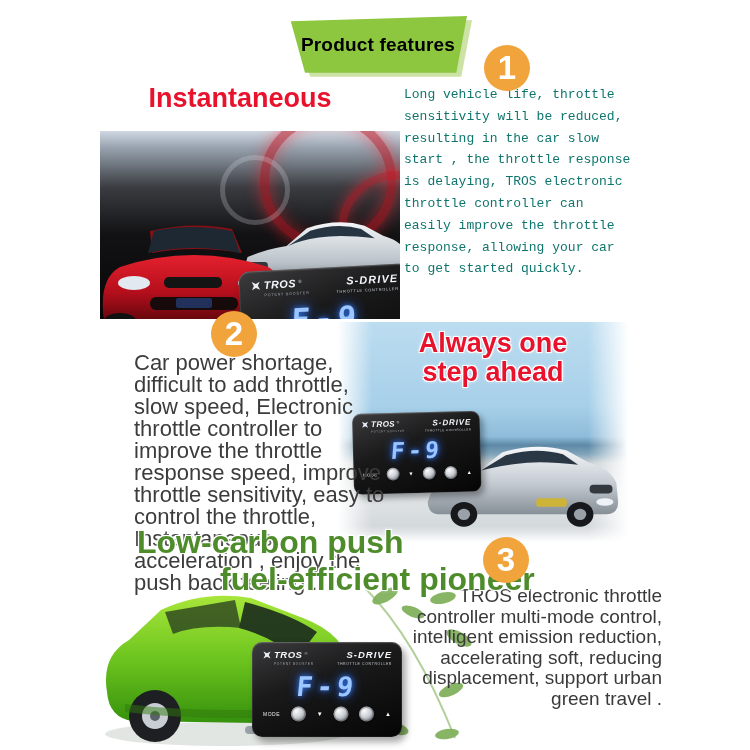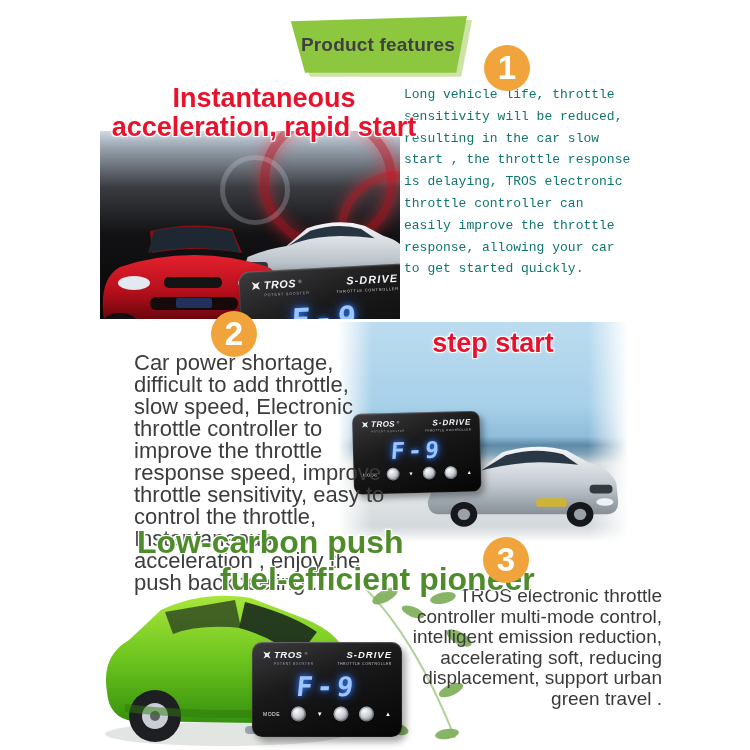--- a/index.html
+++ b/index.html
@@ -9,34 +9,34 @@
     font-family:"Liberation Sans", sans-serif;
   }
   .abs{position:absolute;}
 
   
   .banner-wrap{left:289px;top:16px;width:178px;height:58px;z-index:9;
     filter:drop-shadow(5px 4px 0 #cde3a6);}
   .banner{width:100%;height:100%;background:#8dc63f;
     clip-path:polygon(1% 9%,100% 0%,94% 98%,9% 98%);
     display:flex;align-items:center;justify-content:center;}
-  .banner span{font-size:19px;font-weight:600;color:#404040;letter-spacing:0.2px;}
+  .banner span{font-size:19px;font-weight:600;color:#000000;letter-spacing:0.2px;}
 
   
   .badge{width:46px;height:46px;border-radius:50%;background:#f1a43c;color:#fff;
     display:flex;align-items:center;justify-content:center;
     font-size:33px;font-weight:600;z-index:8;}
   .badge1{left:484px;top:45px;}
   .badge2{left:211px;top:311px;}
   .badge3{left:483px;top:537px;}
 
   
   .red-h{color:#e8122d;font-weight:700;text-align:center;z-index:7;line-height:29px;
     text-shadow:-1px -1px 0 #fff,1px -1px 0 #fff,-1px 1px 0 #fff,1px 1px 0 #fff,0 0 4px #fff;}
-  .h1{left:108px;top:84px;width:312px;font-size:27px;}
+  .h1{left:84px;top:84px;width:312px;font-size:27px;}
   .h2{left:352px;top:329px;width:282px;font-size:27px;}
   .green-h{color:#4e8c2b;font-weight:600;z-index:7;white-space:nowrap;
     text-shadow:-1px -1px 0 #fff,1px -1px 0 #fff,-1px 1px 0 #fff,1px 1px 0 #fff,0 0 4px #fff;}
   .h3a{left:137px;top:524px;font-size:32px;}
   .h3b{left:180px;top:561px;font-size:32px;margin-left:40px;}
 
   
   .txt{z-index:6;}
   .txt1{left:404px;top:84px;width:228px;
     font-family:"Liberation Mono","DejaVu Sans Mono",monospace;
@@ -113,21 +113,20 @@
     <span>Product features</span>
   </div>
 </div>
 
 <div class="abs badge badge1">1</div>
 <div class="abs badge badge2">2</div>
 <div class="abs badge badge3">3</div>
 
 <div class="abs red-h h1">
   <div>Instantaneous</div>
-  <div>acceleration, rapid start</div>
 </div>
 
 <div class="abs img1">
   <div class="gauge g1"></div>
   <div class="gauge g2"></div>
   <div class="gauge g3"></div>
   <div class="checker"></div>
 
   <svg class="abs silvercar1" viewBox="0 0 210 120">
     <defs>
@@ -245,21 +244,22 @@
       <span class="arrow">▲</span>
     </div>
   </div>
 
   <div class="fadeL"></div>
   <div class="fadeR"></div>
   <div class="fadeB"></div>
 </div>
 
 <div class="abs red-h h2">
-  <div>step start</div>
+  <div>Always one</div>
+  <div>step ahead</div>
 </div>
 
 <div class="abs green-h h3a">Low-carbon push</div>
 <div class="abs green-h h3b">fuel-efficient pioneer</div>
 
 <svg class="abs greencar" viewBox="0 0 268 166">
   <defs>
     <linearGradient id="gg1" x1="0" y1="0" x2="0" y2="1">
       <stop offset="0" stop-color="#a8e63a"></stop>
         <stop offset=".5" stop-color="#6cc41e"></stop>

